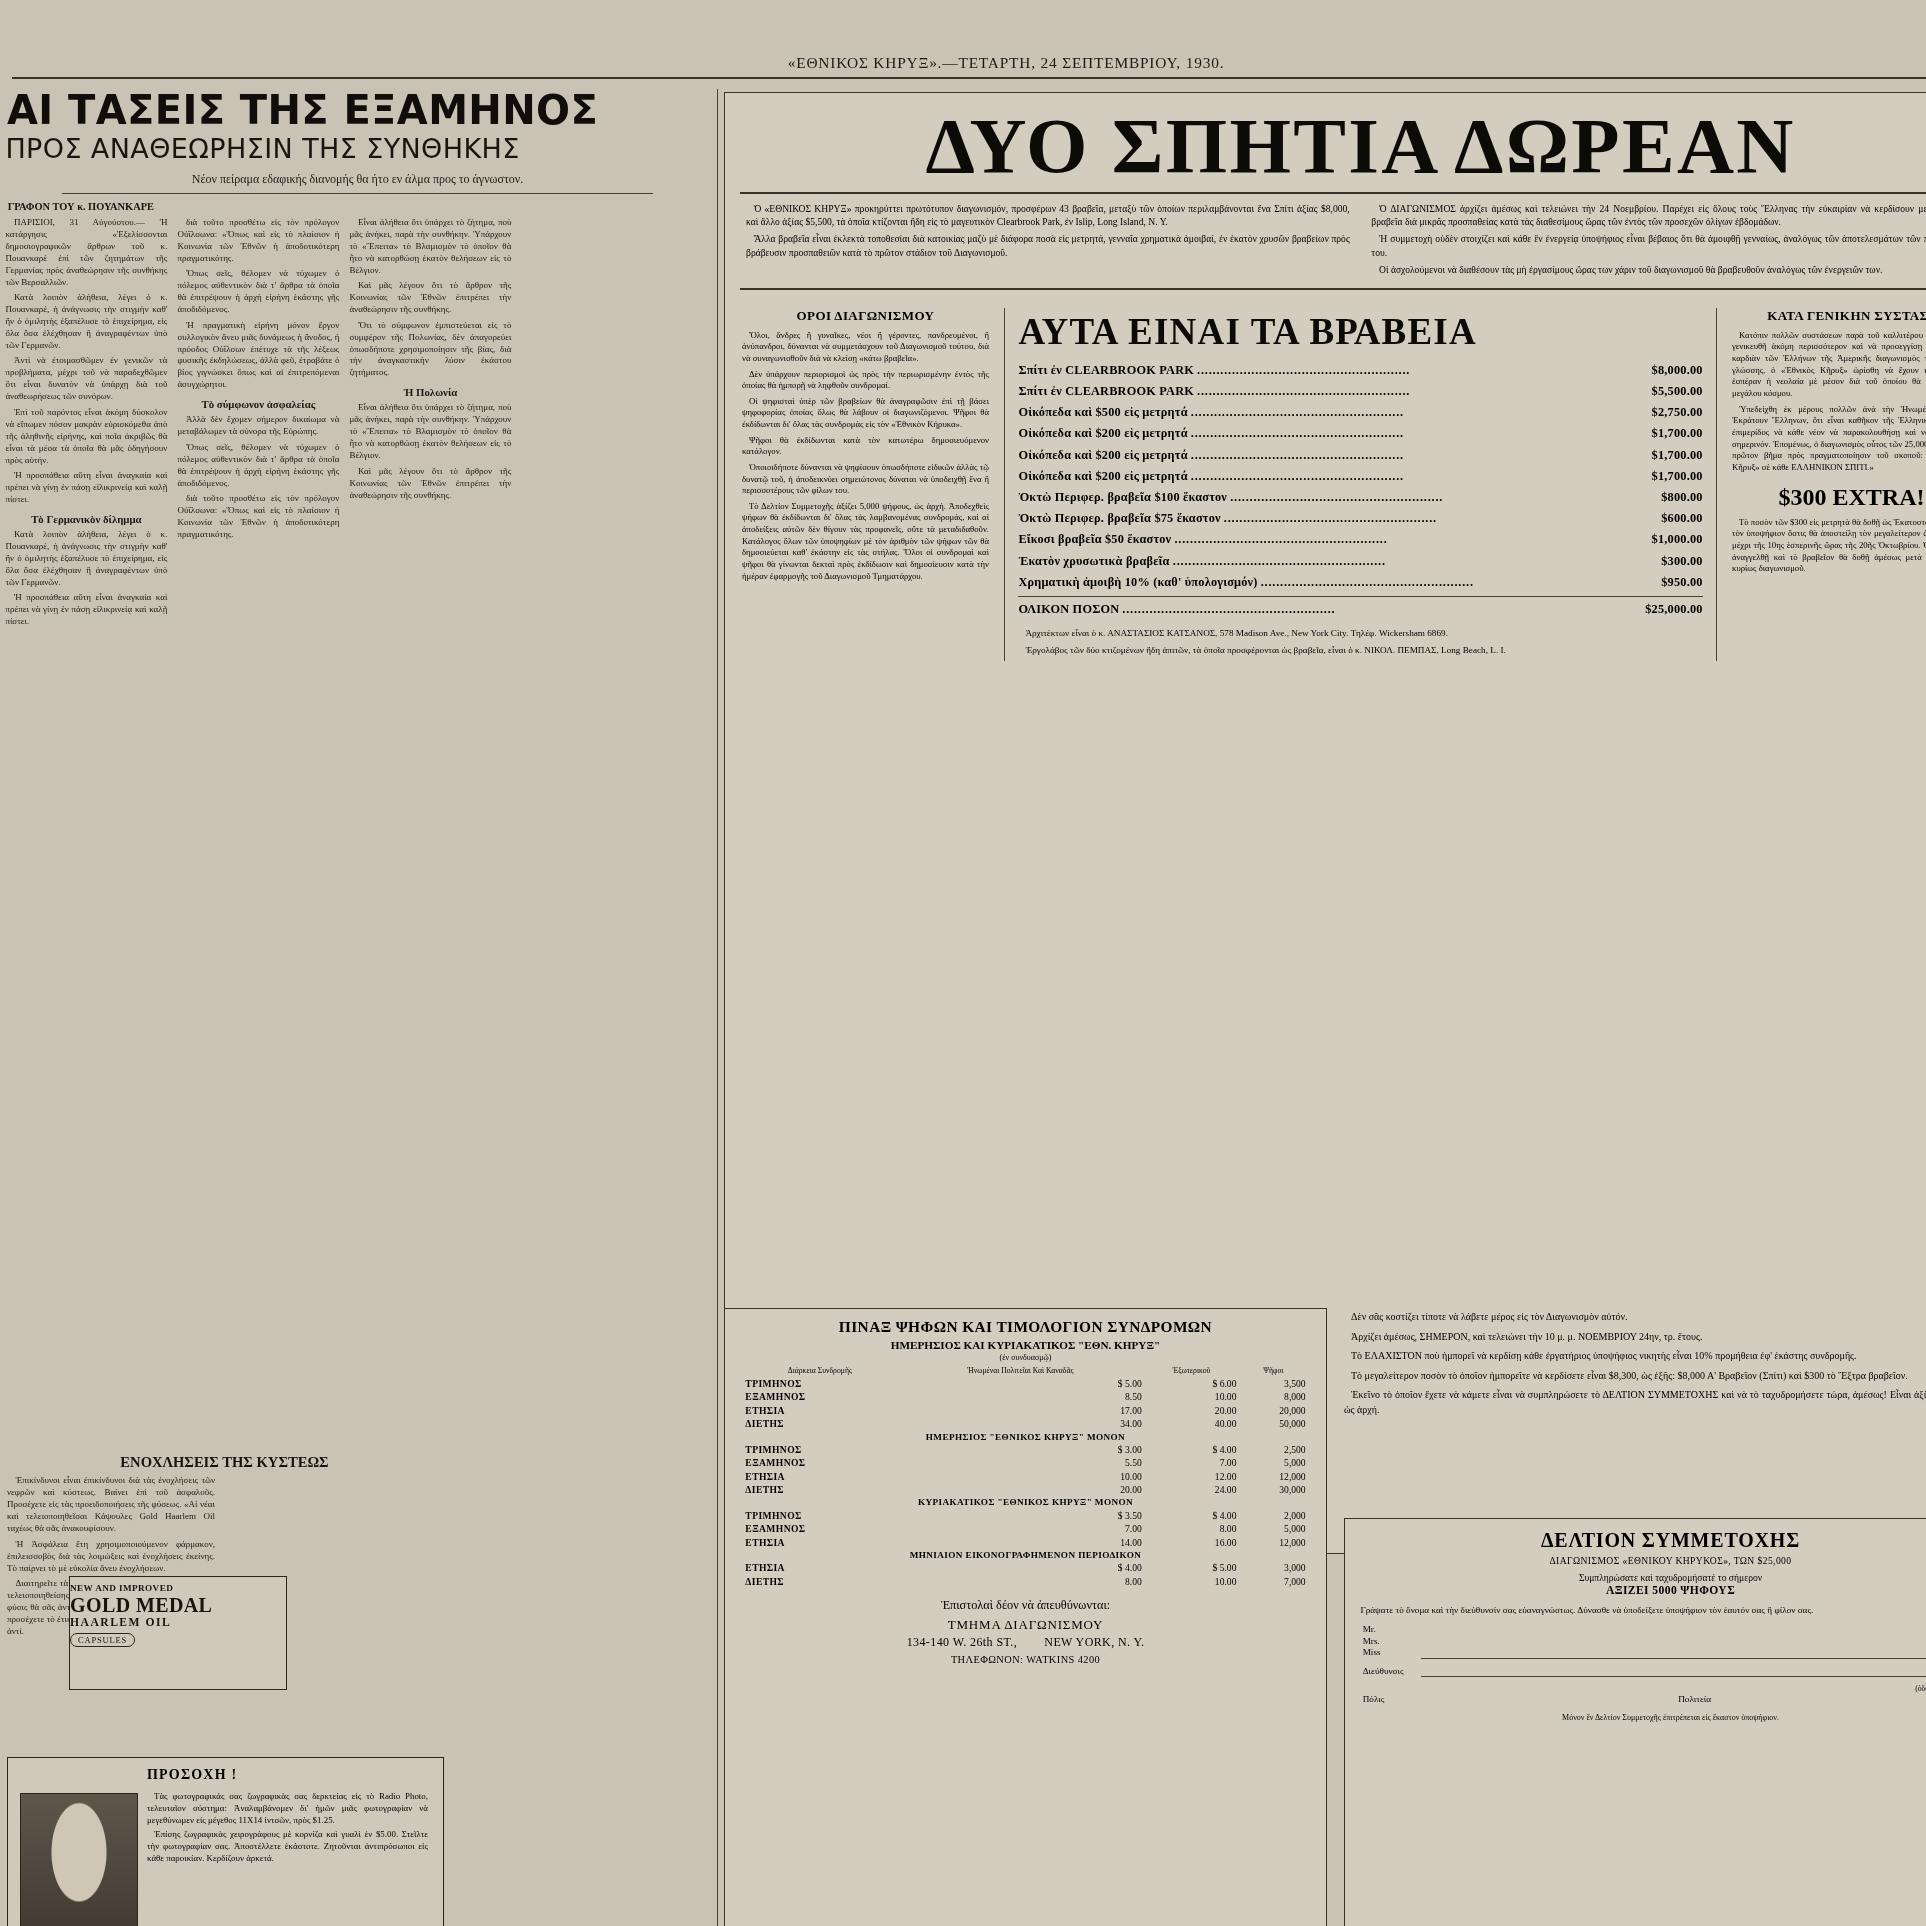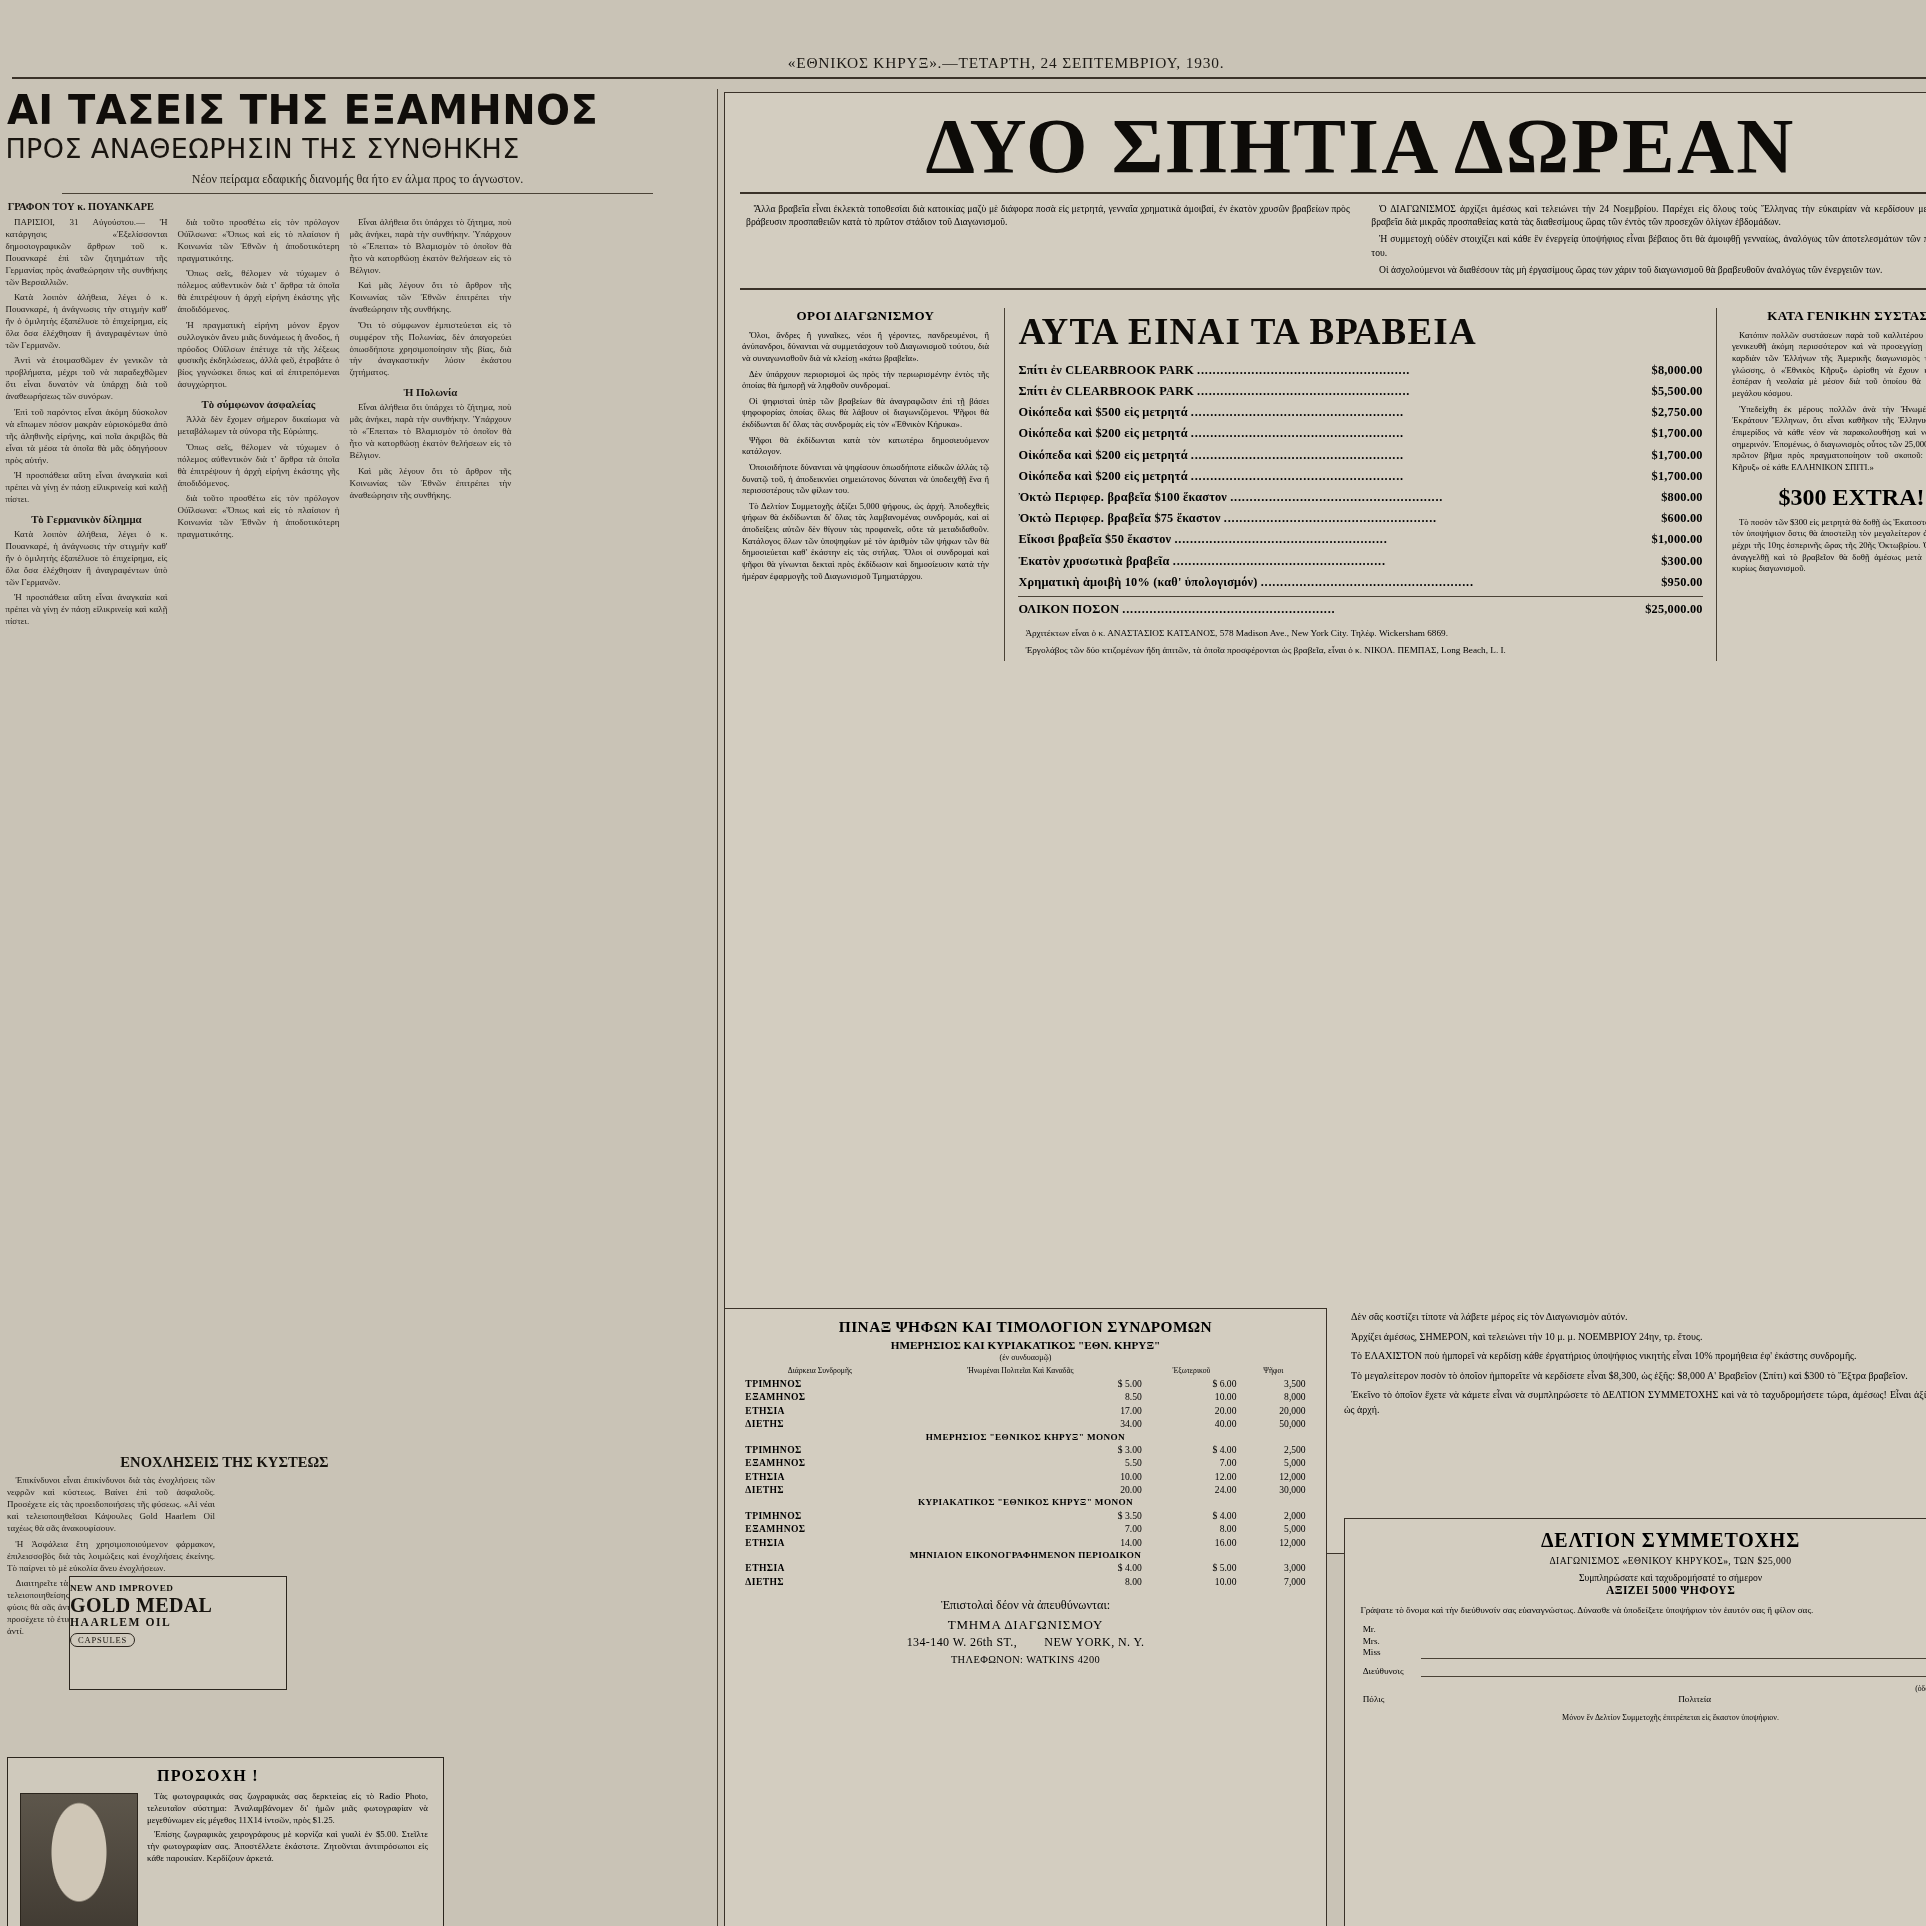--- a/index.html
+++ b/index.html
@@ -151,21 +151,21 @@
     position:absolute;left:7px;top:1757px;width:435px;height:285px;border:1.5px solid #2b251d;background:#cfc9bc;
   }
   .photoad .ph{
     position:absolute;left:11.6px;top:35px;width:116px;height:162px;background:#6a6257;
     background-image:
       radial-gradient(ellipse at 50% 36%, #cfc6b6 0 27px, transparent 28px),
       linear-gradient(180deg,#5d564b,#3c362e);
     border:0.8px solid #2b251d;
   }
   .photoad .ttl{
-    position:absolute;left:149px;top:8.5px;font-size:16px;font-weight:bold;letter-spacing:1.2px;
+    position:absolute;left:139px;top:8.5px;font-size:14px;font-weight:bold;letter-spacing:1.2px;
   }
   .photoad .bd{
     position:absolute;left:139px;top:33px;width:281px;font-size:8.9px;line-height:1.32;text-align:justify;
   }
   .photoad .bd p{margin:0 0 3.1px 0;text-indent:7px;}
 </style>
 </head>
 <body>
 
 <div class="page">
@@ -243,20 +243,21 @@
   </div>
 
   <div class="vline" style="left:717px;top:89px;height:1880px;"></div>
 
   <div class="adbox">
     <div class="adtitle">ΔΥΟ ΣΠΗΤΙΑ ΔΩΡΕΑΝ</div>
     <div class="adrule"></div>
 
     <div class="adcols">
       <div class="c">
+        <p>Ὁ «ΕΘΝΙΚΟΣ ΚΗΡΥΞ» προκηρύττει πρωτότυπον διαγωνισμόν, προσφέρων 43 βραβεῖα, μεταξὺ τῶν ὁποίων περιλαμβάνονται ἕνα Σπίτι ἀξίας $8,000, καὶ ἄλλο ἀξίας $5,500, τὰ ὁποῖα κτίζονται ἤδη εἰς τὸ μαγευτικὸν Clearbrook Park, ἐν Islip, Long Island, N. Y.</p>
         <p>Ἄλλα βραβεῖα εἶναι ἐκλεκτὰ τοποθεσίαι διὰ κατοικίας μαζὺ μὲ διάφορα ποσὰ εἰς μετρητά, γενναῖα χρηματικὰ ἀμοιβαί, ἐν ἑκατὸν χρυσῶν βραβείων πρὸς βράβευσιν προσπαθειῶν κατὰ τὸ πρῶτον στάδιον τοῦ Διαγωνισμοῦ.</p>
       </div>
       <div class="c">
         <p>Ὁ ΔΙΑΓΩΝΙΣΜΟΣ ἀρχίζει ἀμέσως καὶ τελειώνει τὴν 24 Νοεμβρίου. Παρέχει εἰς ὅλους τοὺς Ἕλληνας τὴν εὐκαιρίαν νὰ κερδίσουν μεγάλης ἀξίας βραβεῖα διὰ μικρᾶς προσπαθείας κατὰ τὰς διαθεσίμους ὥρας τῶν ἐντὸς τῶν προσεχῶν ὀλίγων ἑβδομάδων.</p>
         <p>Ἡ συμμετοχὴ οὐδὲν στοιχίζει καὶ κάθε ἓν ἐνεργείᾳ ὑποψήφιος εἶναι βέβαιος ὅτι θὰ ἀμοιφθῇ γενναίως, ἀναλόγως τῶν ἀποτελεσμάτων τῶν προσπαθειῶν του.</p>
         <p>Οἱ ἀσχολούμενοι νὰ διαθέσουν τὰς μὴ ἐργασίμους ὥρας των χάριν τοῦ διαγωνισμοῦ θὰ βραβευθοῦν ἀναλόγως τῶν ἐνεργειῶν των.</p>
       </div>
     </div>
 
     <div class="adrule" style="margin-top:8.5px;"></div>

